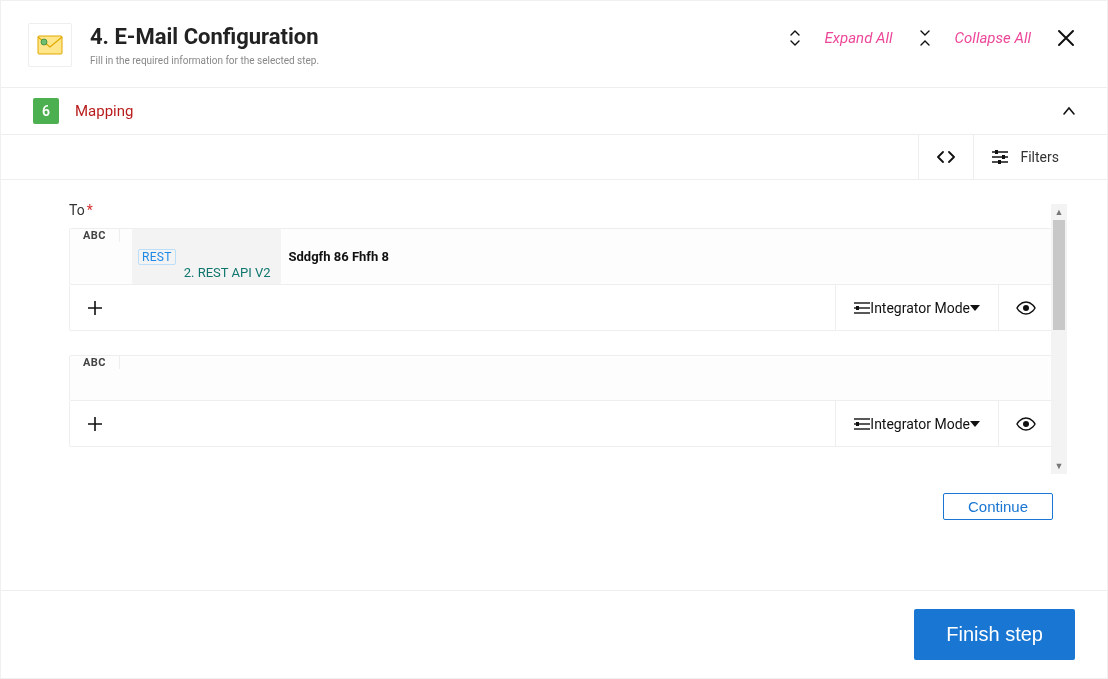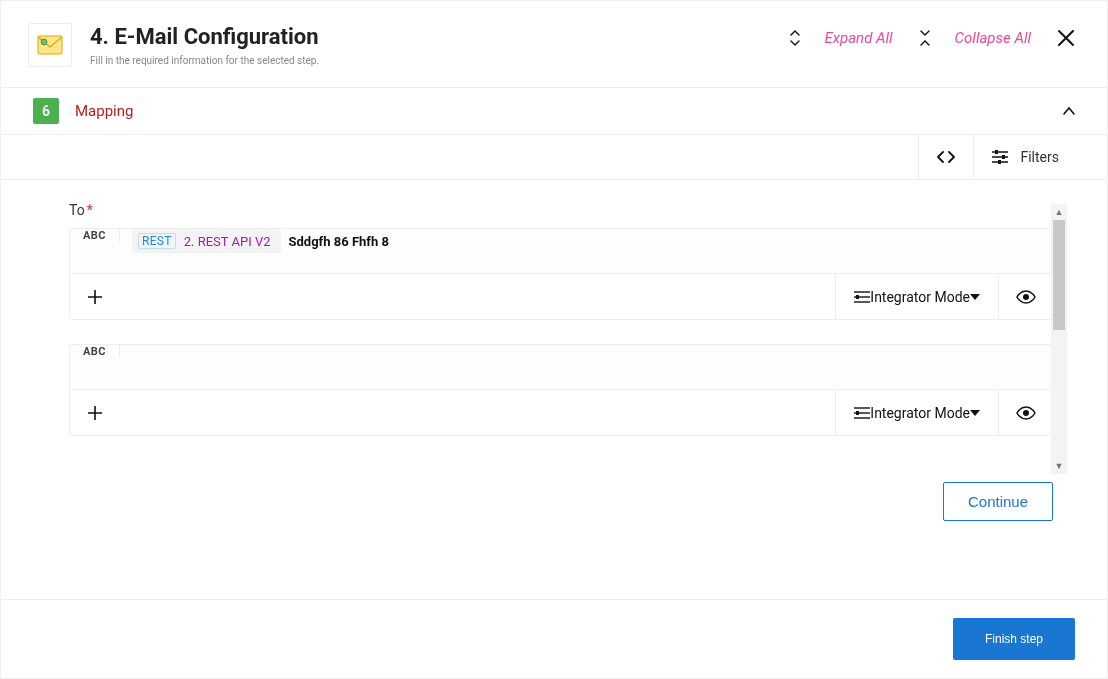--- a/index.html
+++ b/index.html
@@ -145,21 +145,21 @@
     font-size: 13px;
   }
   .chip .chip-tag {
     font-size: 12px;
     color: #1e88e5;
     border: 1px solid #bbdefb;
     padding: 0 3px;
     border-radius: 2px;
     letter-spacing: 0.3px;
   }
-  .chip .chip-main { color: #a21caf; }
+  .chip .chip-main { color: #0f766e; margin-top: 32px; }
   .chip-extra { font-size: 13px; font-weight: 700; color: #111; }
 
   .row2 {
     display: flex;
     align-items: stretch;
     border: 1px solid #eee;
     border-top: none;
     border-radius: 0 0 2px 2px;
     background: #fff;
     min-height: 46px;
@@ -209,38 +209,38 @@
   }
 
   .continue-row {
     display: flex; justify-content: flex-end;
     padding: 22px 54px 22px 0;
   }
   .btn-outline {
     border: 1px solid #1976d2;
     color: #1976d2;
     background: #fff;
-    padding: 10px 24px;
+    padding: 4px 24px;
     font-size: 15px;
     cursor: pointer;
     border-radius: 2px;
   }
   .spacer-pad { height: 200px; }
 
   
   .footer {
     display: flex; justify-content: flex-end;
     padding: 18px 32px;
   }
   .btn-primary {
     background: #1976d2;
     color: #fff;
     border: none;
     padding: 14px 32px;
-    font-size: 12px;
+    font-size: 20px;
     cursor: pointer;
     border-radius: 2px;
     margin-left: 38px;
   }
 
   svg { display: block; }
 </style>
 </head>
 <body>
 

